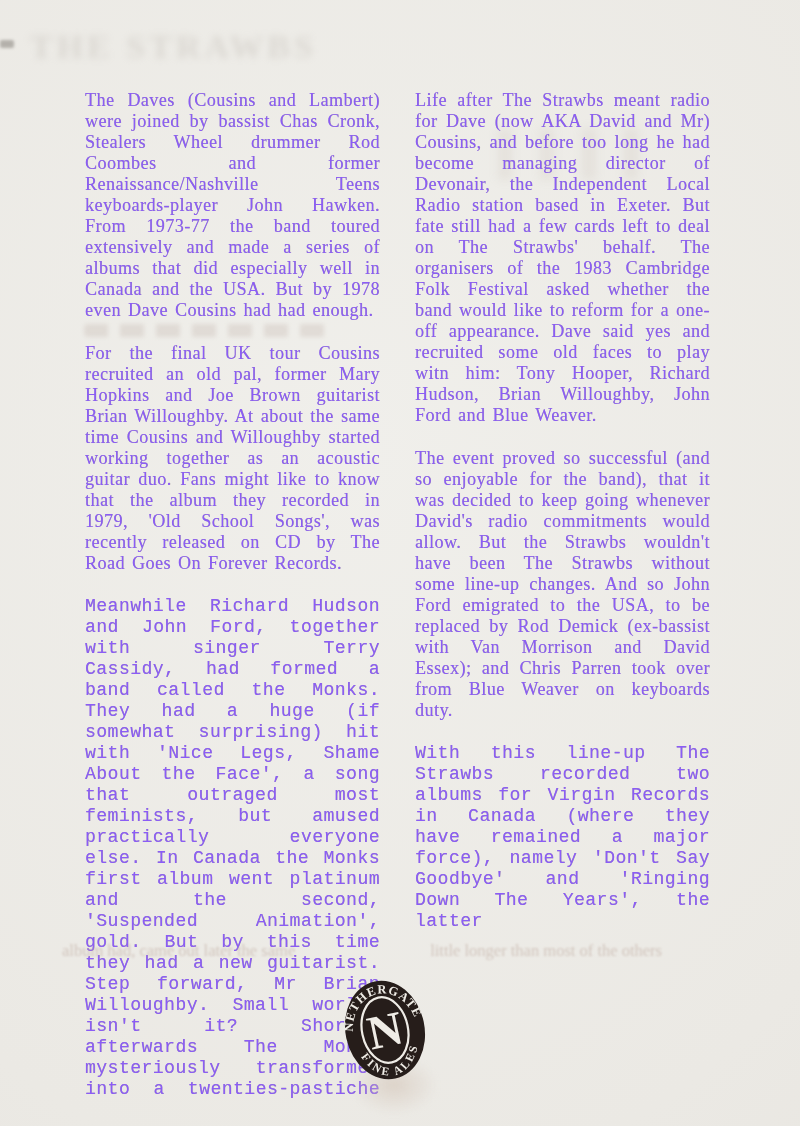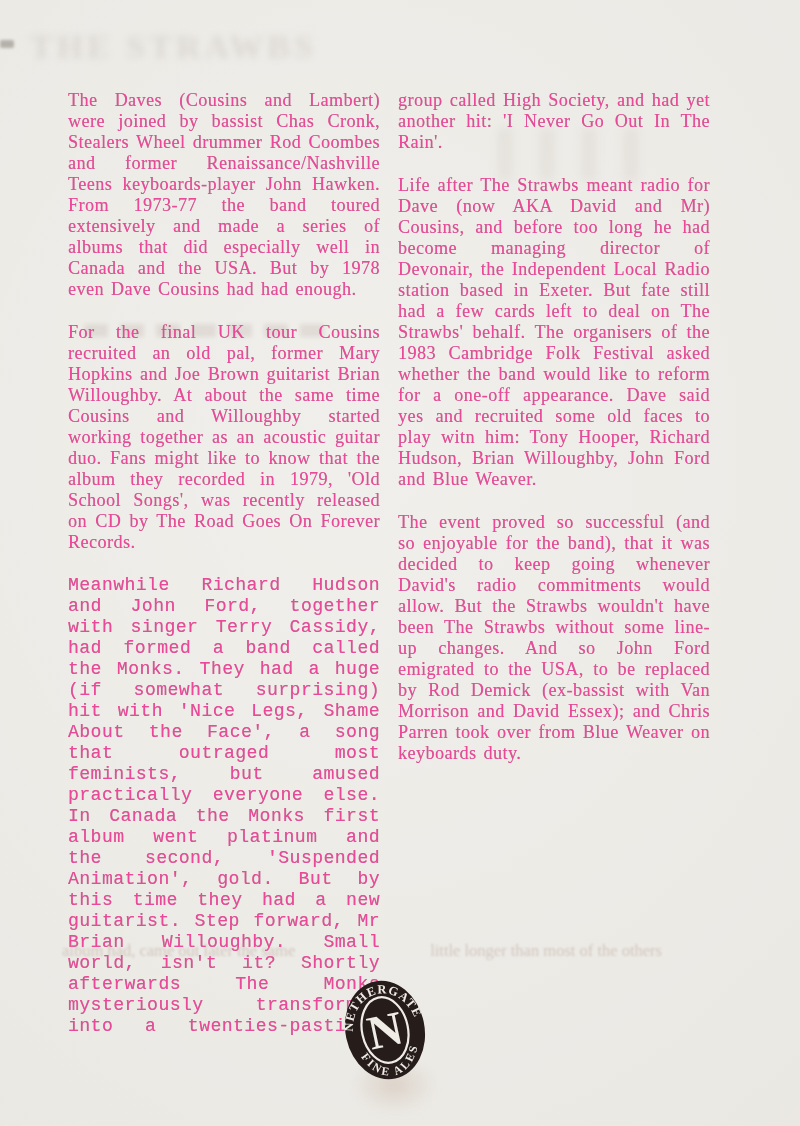--- a/index.html
+++ b/index.html
@@ -11,25 +11,25 @@
     font-family: "Liberation Serif", "DejaVu Serif", serif;
   }
 
   
   .article {
     position: absolute; left: 68px; top: 90px; width: 642px;
     display: flex; gap: 18px;
   }
   .col { width: 312px; }
   .col p {
-    margin: 0 0 22px 0;
+    margin: 0 0 22px 17px;
     font-size: 18px; line-height: 21px;
     text-align: justify;
     letter-spacing: 0.5px; word-spacing: 2px;
-    color: #ec4899;
+    color: #8b5cf6;
     text-shadow: 0.2px 0.2px 0.6px rgba(89,82,77,0.45);
   }
   .col p.cont { text-align-last: justify; font-family: Liberation Mono, monospace; }
 
   
   .ghost-header {
     position: absolute; left: 30px; top: 28px; width: 470px;
     font-size: 34px; font-weight: bold; letter-spacing: 4px;
     color: #b7b1a9; opacity: 0.33; filter: blur(3.5px);
     white-space: nowrap;
@@ -80,23 +80,23 @@
   <div class="smudge smudge-mid-right"></div>
   <div class="smudge smudge-mid-left"></div>
 
   <div class="article">
     <div class="col">
       <p>The Daves (Cousins and Lambert) were joined by bassist Chas Cronk, Stealers Wheel drummer Rod Coombes and former Renaissance/Nashville Teens keyboards-player John Hawken. From 1973-77 the band toured extensively and made a series of albums that did especially well in Canada and the USA. But by 1978 even Dave Cousins had had enough.</p>
       <p>For the final UK tour Cousins recruited an old pal, former Mary Hopkins and Joe Brown guitarist Brian Willoughby. At about the same time Cousins and Willoughby started working together as an acoustic guitar duo. Fans might like to know that the album they recorded in 1979, 'Old School Songs', was recently released on CD by The Road Goes On Forever Records.</p>
       <p class="cont">Meanwhile Richard Hudson and John Ford, together with singer Terry Cassidy, had formed a band called the Monks. They had a huge (if somewhat surprising) hit with 'Nice Legs, Shame About the Face', a song that outraged most feminists, but amused practically everyone else. In Canada the Monks first album went platinum and the second, 'Suspended Animation', gold. But by this time they had a new guitarist. Step forward, Mr Brian Willoughby. Small world, isn't it? Shortly afterwards The Monks mysteriously transformed into a twenties-pastiche</p>
     </div>
     <div class="col">
-      <p>group called High Society, and had yet another hit: 'I Never Go Out In The Rain'.</p>
       <p>Life after The Strawbs meant radio for Dave (now AKA David and Mr) Cousins, and before too long he had become managing director of Devonair, the Independent Local Radio station based in Exeter. But fate still had a few cards left to deal on The Strawbs' behalf. The organisers of the 1983 Cambridge Folk Festival asked whether the band would like to reform for a one-off appearance. Dave said yes and recruited some old faces to play witn him: Tony Hooper, Richard Hudson, Brian Willoughby, John Ford and Blue Weaver.</p>
       <p>The event proved so successful (and so enjoyable for the band), that it was decided to keep going whenever David's radio commitments would allow. But the Strawbs wouldn't have been The Strawbs without some line-up changes. And so John Ford emigrated to the USA, to be replaced by Rod Demick (ex-bassist with Van Morrison and David Essex); and Chris Parren took over from Blue Weaver on keyboards duty.</p>
+      <p class="cont">With this line-up The Strawbs recorded two albums for Virgin Records in Canada (where they have remained a major force), namely 'Don't Say Goodbye' and 'Ringing Down The Years', the latter</p>
     </div>
   </div>
 
   <div class="ghost-footer">
     <span>album had, came out later the same</span>
     <span>little longer than most of the others</span>
   </div>
 
   <div class="smudge logo-ghost"></div>
 

